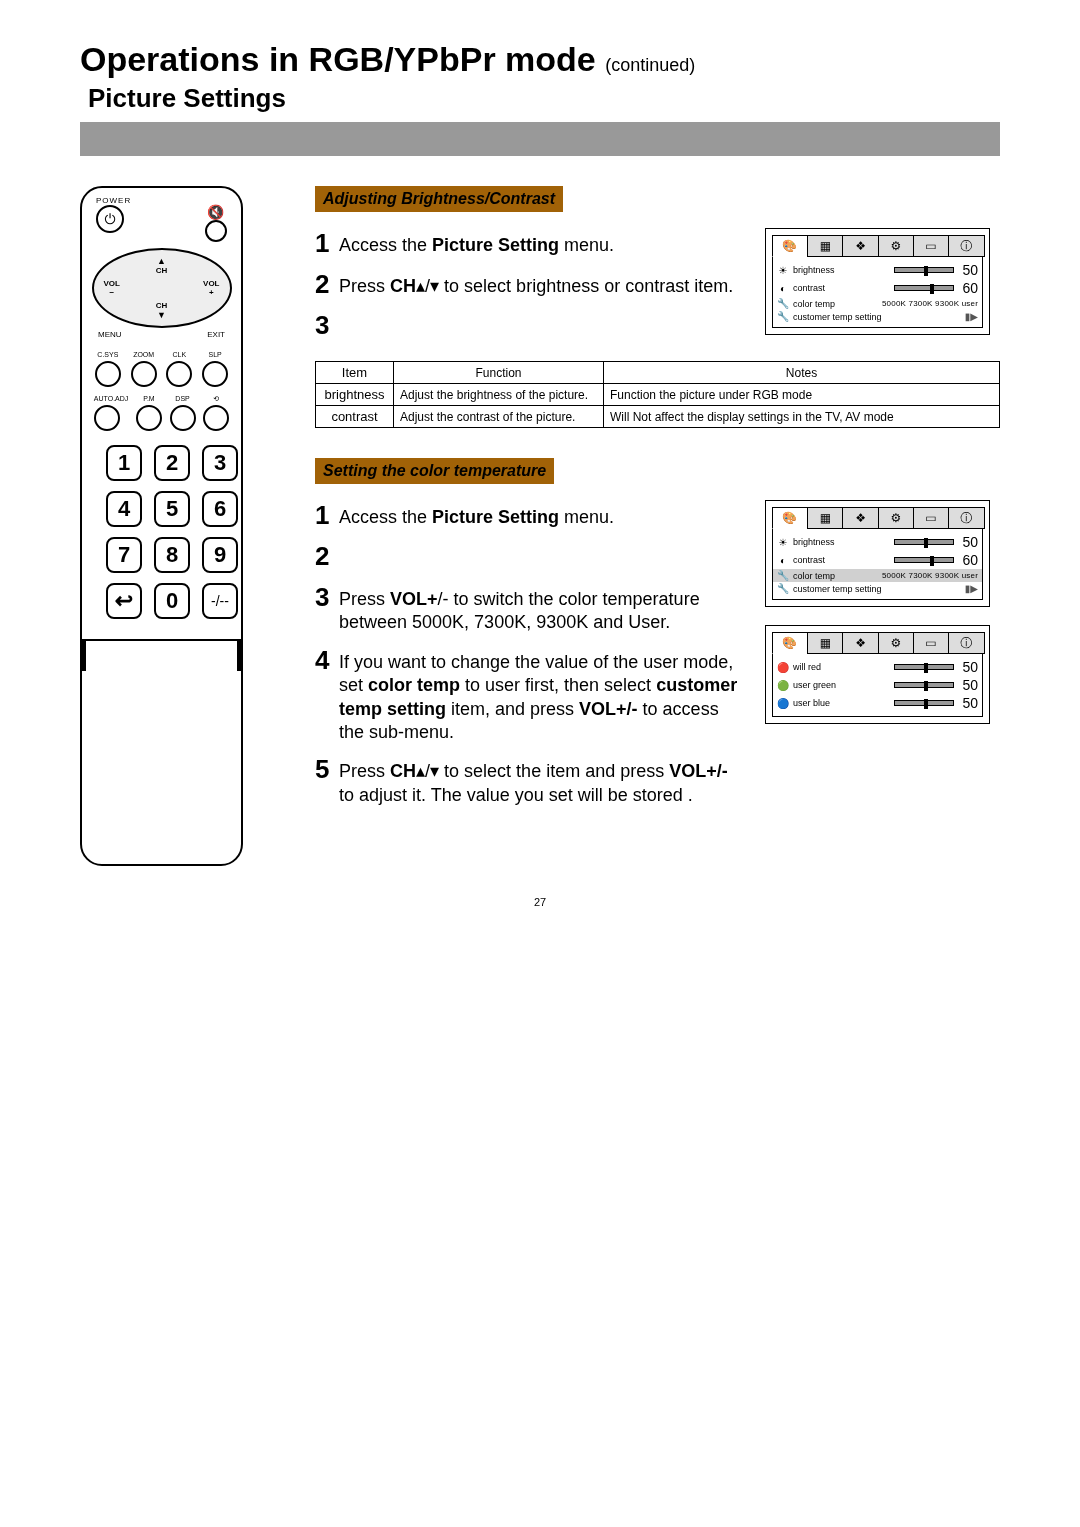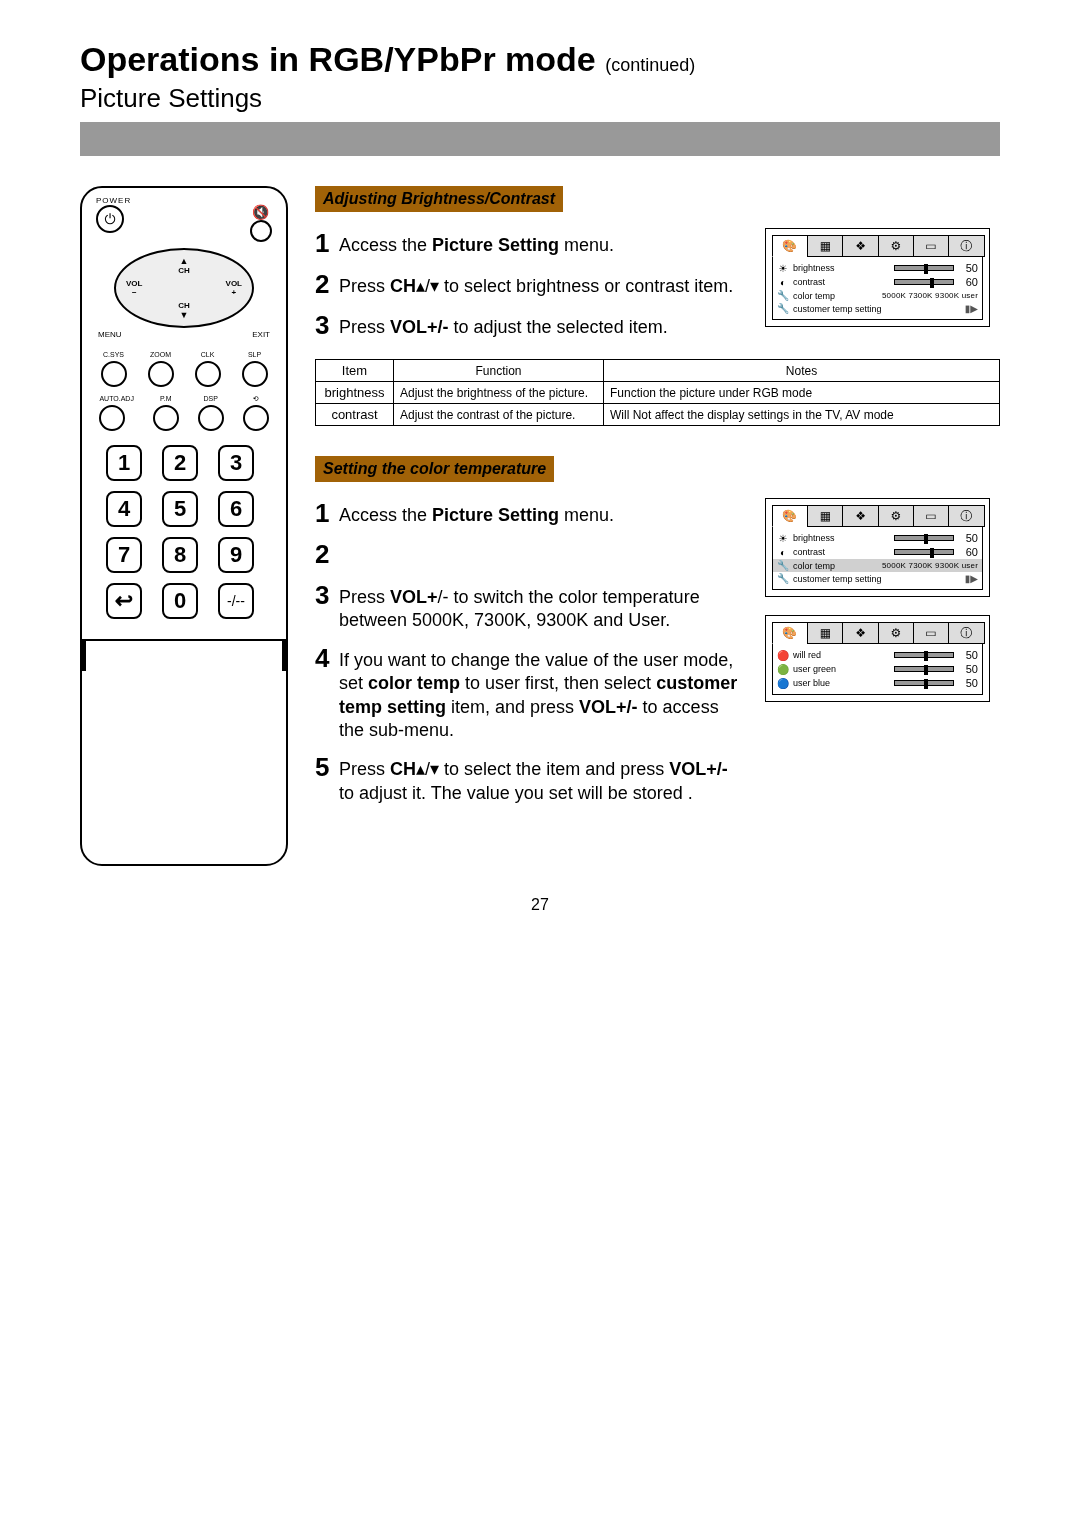--- a/index.html
+++ b/index.html
@@ -7,36 +7,36 @@
     font-family: Arial, Helvetica, sans-serif;
     background: #fff;
     margin: 0;
     padding: 40px 80px 20px 80px;
     width: 1080px;
     color: #000;
     font-size: 16px;
   }
   h1.title { font-size: 34px; font-weight: bold; margin: 0 0 4px 0; }
   h1.title .continued { font-size: 18px; font-weight: normal; }
-  h2.section { font-size: 26px; font-weight: normal; margin: 0 0 8px 0; }
+  h2.section { font-size: 26px; font-weight: bold; margin: 0 0 8px 8px; }
   .grey-bar { background: #999; height: 34px; width: 100%; margin-bottom: 30px; }
   .content { display: flex; gap: 50px; }
   .left-col { width: 185px; flex-shrink: 0; }
   .right-col { flex: 1; }
   .sub-head { background: #a16207; font-weight: bold; font-style: italic; padding: 4px 8px; display: inline-block; margin-bottom: 16px; font-size: 16px;}
   .step-row { display:flex; margin-bottom:10px; }
   .step-row .num { font-size: 26px; font-weight: bold; width: 24px; flex-shrink:0; }
   .step-row .txt { padding-top:6px; font-size: 18px; line-height: 1.3; }
   .two-col { display: flex; gap: 20px; align-items:flex-start;}
   .two-col .steps { flex:1; }
   .two-col .osds { width: 235px; flex-shrink:0; }
 
   
   .remote {
-    width: 208px; height: 680px; border: 2px solid #000; border-radius: 22px;
+    width: 163px; height: 680px; border: 2px solid #000; border-radius: 22px;
     padding: 8px; font-size: 9px;
     background: #fff;
   }
   .remote .top-row { display:flex; justify-content:space-between; align-items:flex-start; padding: 0 6px;}
   .remote .power-grp { text-align:center; }
   .remote .p-lbl { font-size:8px; letter-spacing:1px; }
   .remote .circle-btn {
     width:28px; height:28px; border:2px solid #000; border-radius:50%;
     display:flex; align-items:center; justify-content:center; font-size:14px;
     background:#fff;
@@ -76,34 +76,34 @@
     background:#ddd;
   }
   .osd-tab.active { background:#fff; border-bottom-color:#fff;}
   .osd-body { border:1.5px solid #000; border-top:none; padding: 4px 4px; }
   .osd-row { display:flex; align-items:center; padding:1px 0; gap:4px; }
   .osd-row .icon { width:12px; text-align:center; font-size:10px;}
   .osd-row .label { flex:1; white-space:nowrap; font-size:9px;}
   .osd-row .bar { width:60px; height:6px; border:1px solid #000; position:relative; background:#999;}
   .osd-row .bar .fill { background:#ccc; height:100%; width:50%;}
   .osd-row .bar .knob { position:absolute; top:-2px; left:50%; width:4px; height:10px; background:#000;}
-  .osd-row .val { width:20px; text-align:right; font-size:11px;}
+  .osd-row .val { width:20px; text-align:right; font-size:14px;}
   .osd-row .opts { font-size:8px; letter-spacing:0.2px;}
   .osd-row .arrow-r { font-size:10px; color:#555;}
   .osd-row.selected { background:#d0d0d0; margin: 0 -4px; padding-left:4px; padding-right:4px;}
 
   
   table.func { border-collapse: collapse; width: 100%; margin-top:8px; font-size:13px;}
   table.func th, table.func td { border:1.5px solid #000; padding: 3px 6px; text-align:left; vertical-align:middle;}
   table.func th { font-weight:normal; text-align:center;}
   table.func .c-item { width:78px; text-align:center;}
   table.func .c-fn { width:210px; font-size:12px;}
   table.func .c-notes { font-size:12px;margin-top:14px;}
 
-  .page-num { text-align:center; font-size:16px; margin-top: 30px;}
+  .page-num { text-align:center; font-size:11px; margin-top: 30px;}
 </style>
 </head>
 <body>
 
 <h1 class="title">
   <span>Operations in RGB/YPbPr mode</span>
   <span class="continued">(continued)</span>
 </h1>
 <h2 class="section">Picture Settings</h2>
 <div class="grey-bar"></div>
@@ -211,21 +211,20 @@
           <div class="step-row">
             <div class="num">1</div>
             <div class="txt">Access the <b>Picture Setting</b> menu.</div>
           </div>
           <div class="step-row">
             <div class="num">2</div>
             <div class="txt">Press <b>CH</b>▴/▾ to select brightness or contrast item.</div>
           </div>
           <div class="step-row">
             <div class="num">3</div>
-            <div class="txt">Press <b>VOL+/-</b> to adjust the selected item.</div>
           </div>
         </div>
       <div class="osds">
           <div class="osd-panel" id="osd1">
             <div class="osd-tabs">
               <div class="osd-tab active">🎨</div>
               <div class="osd-tab">▦</div>
               <div class="osd-tab">❖</div>
               <div class="osd-tab">⚙</div>
               <div class="osd-tab">▭</div>

